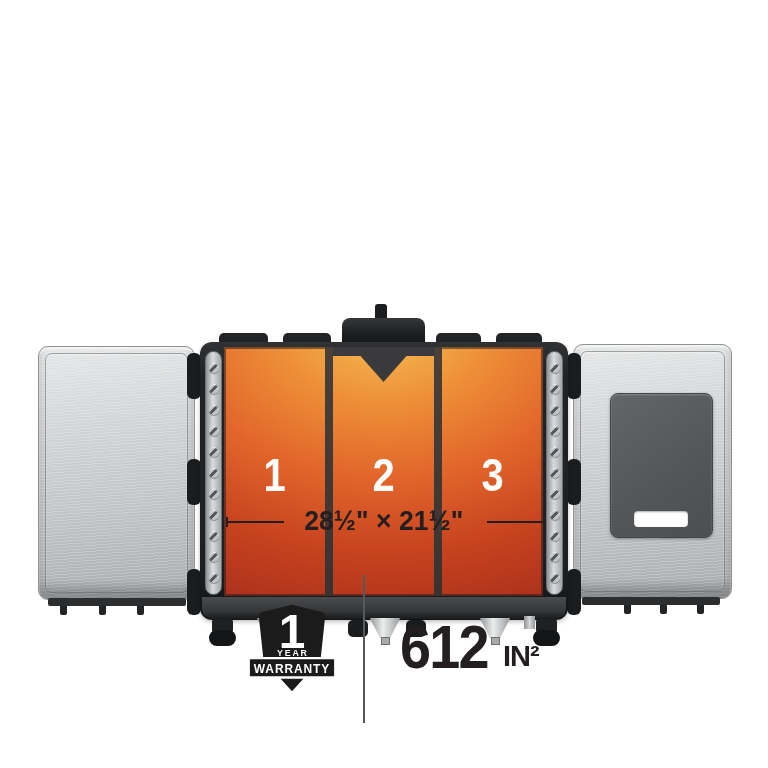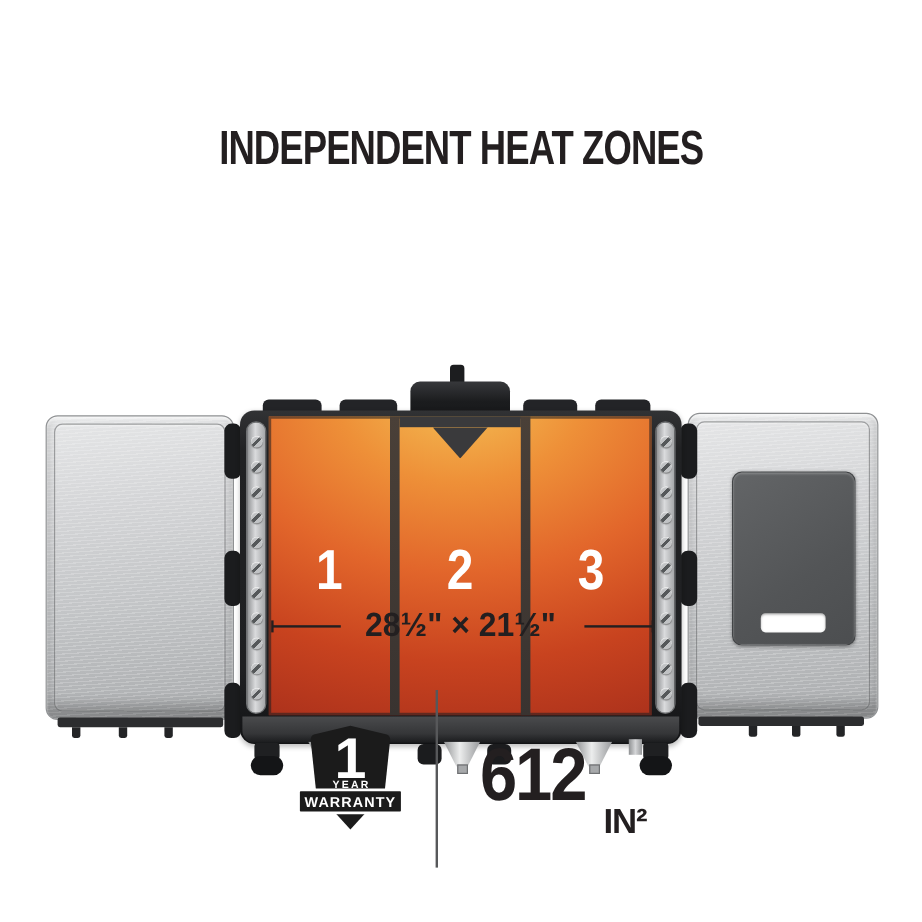--- a/index.html
+++ b/index.html
@@ -88,29 +88,28 @@
   .dim-label .condensed{transform:scaleX(.95);}
 
   
   .section-divider{position:absolute;left:363px;top:575px;width:2px;height:148px;background:#57585a;}
   .badge{position:absolute;left:246px;top:601px;width:92px;height:95px;}
   .b-num{font-family:"Liberation Sans",sans-serif;font-weight:bold;font-size:52px;fill:#ffffff;text-anchor:middle;}
   .b-year{font-family:"Liberation Sans",sans-serif;font-weight:bold;font-size:9.5px;letter-spacing:2px;fill:#ffffff;text-anchor:middle;}
   .b-ribbon{font-family:"Liberation Sans",sans-serif;font-weight:bold;font-size:13px;letter-spacing:1px;fill:#ffffff;text-anchor:middle;}
   .area-value{position:absolute;left:400px;top:616px;font-size:62px;font-weight:bold;line-height:1;
               letter-spacing:-2px;color:var(--ink,#231f20);transform:scaleX(.9);transform-origin:left top;}
-  .area-unit{position:absolute;left:503px;top:671px;font-size:29px;font-weight:bold;line-height:1;
+  .area-unit{position:absolute;left:503px;top:642px;font-size:29px;font-weight:bold;line-height:1;
              letter-spacing:-1px;color:var(--ink,#231f20);}
 </style>
 </head>
 <body>
 
 <div class="canvas">
 
-  <h1 class="title"><span class="condensed">INDEPENDENT HEAT ZONES</span></h1>
 
   <div class="abs" style="left:0;top:150px;width:768px;height:350px;">
 
     <div class="shelf shelf-left">
       <div class="shelf-inner"></div>
     </div>
     <div class="base-bar" style="left:48px;top:448px;width:138px;"></div>
     <div class="shelf-foot" style="left:60px;top:456px;"></div>
     <div class="shelf-foot" style="left:99px;top:456px;"></div>
     <div class="shelf-foot" style="left:137px;top:456px;"></div>

